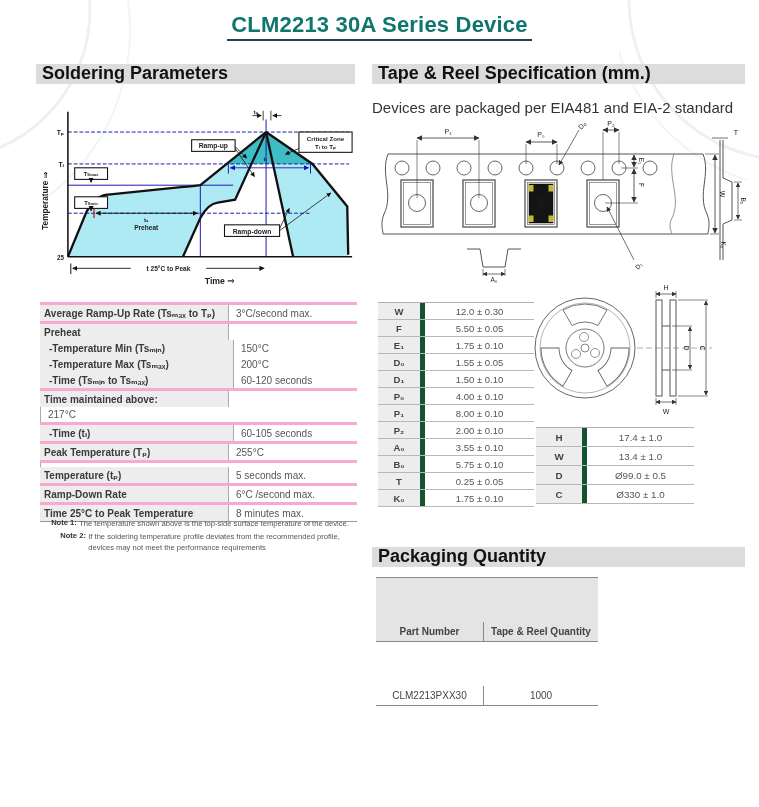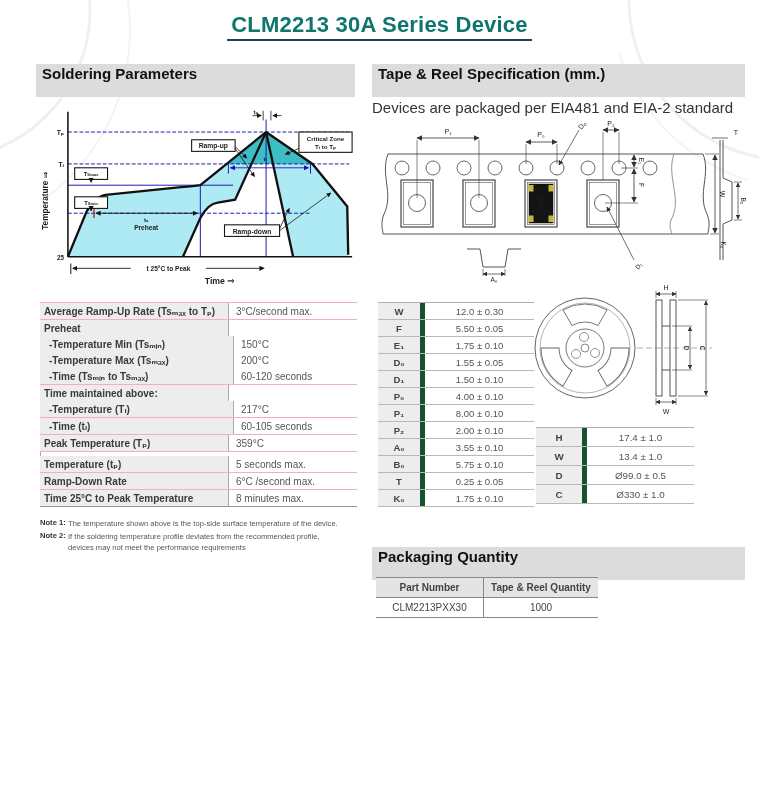--- a/index.html
+++ b/index.html
@@ -2,60 +2,60 @@
 <html><head>
 <meta charset="utf-8">
 <style>
   html,body{margin:0;padding:0;background:#fff;}
   .page{position:relative;width:759px;height:807px;background:#fff;overflow:hidden;
         font-family:"Liberation Sans","DejaVu Sans",sans-serif;color:#222;}
   .deco{position:absolute;pointer-events:none;}
   .title-wrap{position:absolute;top:12px;left:0;width:100%;text-align:center;}
   .title{display:inline-block;font-size:22px;font-weight:bold;color:#0f766e;
          border-bottom:2.5px solid #20405e;padding:0 4px 1px 4px;letter-spacing:.2px;}
-  .secbar{position:absolute;height:33px;background:#dcdcdc;font-size:15px;font-weight:bold;
+  .secbar{position:absolute;height:20px;background:#dcdcdc;font-size:18px;font-weight:bold;
           color:#111;line-height:19px;padding-left:6px;box-sizing:border-box;}
   #bar-solder{left:36px;top:64px;width:319px;}
   #bar-tape{left:372px;top:64px;width:373px;}
   #bar-pkg{left:372px;top:547px;width:373px;}
   #std-note{position:absolute;left:372px;top:99px;font-size:15px;color:#333;}
   #chart-box{position:absolute;left:36px;top:104px;width:319px;}
   #tape-box{position:absolute;left:372px;top:118px;width:375px;}
   #reel-box{position:absolute;left:520px;top:282px;width:210px;}
   
   #sold-table{position:absolute;left:40px;top:302px;width:317px;border-bottom:1px solid #999;font-size:10px;}
   .srow{display:flex;align-items:center;}
-  .srow.sep{border-top:1px solid #f9a8d4;align-items:flex-end;}
+  .srow.sep{border-top:3px solid #f9a8d4;align-items:flex-end;}
   .srow .sl{flex:0 0 182px;background:#ededed;font-weight:bold;color:#3a3a3a;
             padding:2.5px 2px 2.5px 4px;min-height:11px;}
   .srow.ind .sl{padding-left:9px;}
   .srow .sv{flex:1;border-left:1px solid #aaa;align-self:stretch;display:flex;align-items:center;
             padding:2px 2px 2px 7px;color:#555;}
   #notes{position:absolute;left:40px;top:518px;width:320px;font-size:7.6px;color:#555;}
-  .note{display:flex;margin-bottom:2px;}
+  .note{display:flex;margin-bottom:2px;justify-content:center;}
   .note .nl{flex:0 0 28px;font-weight:bold;color:#333;}
   .note .nt div{line-height:1.45;}
   
   .dimtbl{position:absolute;border-top:1px solid #b0b0b0;font-size:9.5px;}
   .drow{display:flex;border-bottom:1px solid #b8b8b8;}
   .drow .dl{background:#ededed;font-weight:bold;color:#444;text-align:center;
             padding:2.5px 0;}
   .drow .dv{flex:1;text-align:center;color:#555;border-left:5px solid #14532d;padding:2.5px 0;}
   #dim-table{left:378px;top:302px;width:156px;}
   #dim-table .dl{flex:0 0 42px;}
   #reel-table{left:536px;top:427px;width:158px;}
   #reel-table .dl{flex:0 0 46px;}
   #reel-table .drow{font-size:9.8px;}
   #reel-table .dl,#reel-table .dv{padding:3.5px 0;}
   
   #pkg-table{position:absolute;left:376px;top:577px;width:222px;border-top:1px solid #888;
              border-bottom:1px solid #888;font-size:10px;}
   .prow{display:flex;}
   .prow.head{background:#e4e4e4;font-weight:bold;color:#222;border-bottom:1px solid #888;}
-  .prow div{text-align:center;padding:4px 0;color:#444;}
+  .prow div{text-align:center;padding:4px 0;color:#444;margin-top:44px;}
   .prow .c1{flex:0 0 107px;}
   .prow .c2{flex:1;border-left:1px solid #888;}
   svg text{fill:#222;}
 </style>
 </head>
 <body>
 
 <div class="page">
 
   <svg class="deco" style="left:-20px;top:-30px" width="160" height="230">
@@ -172,30 +172,29 @@
       </div>
       <div class="srow ind">
         <div class="sl">-Time (Tsₘᵢₙ to Tsₘₐₓ)</div>
         <div class="sv">60-120 seconds</div>
       </div>
       <div class="srow sep">
         <div class="sl">Time maintained above:</div>
         <div class="sv"></div>
       </div>
       <div class="srow ind">
-        <div class="sl">-Temperature (Tₗ)</div>
         <div class="sv">217°C</div>
       </div>
       <div class="srow sep ind">
         <div class="sl">-Time (tₗ)</div>
         <div class="sv">60-105 seconds</div>
       </div>
       <div class="srow sep">
         <div class="sl">Peak Temperature (Tₚ)</div>
-        <div class="sv">359°C</div>
+        <div class="sv">255°C</div>
       </div>
       <div class="srow sep">
         <div class="sv"></div>
       </div>
       <div class="srow">
         <div class="sl">Temperature (tₚ)</div>
         <div class="sv">5 seconds max.</div>
       </div>
       <div class="srow sep">
         <div class="sl">Ramp-Down Rate</div>

